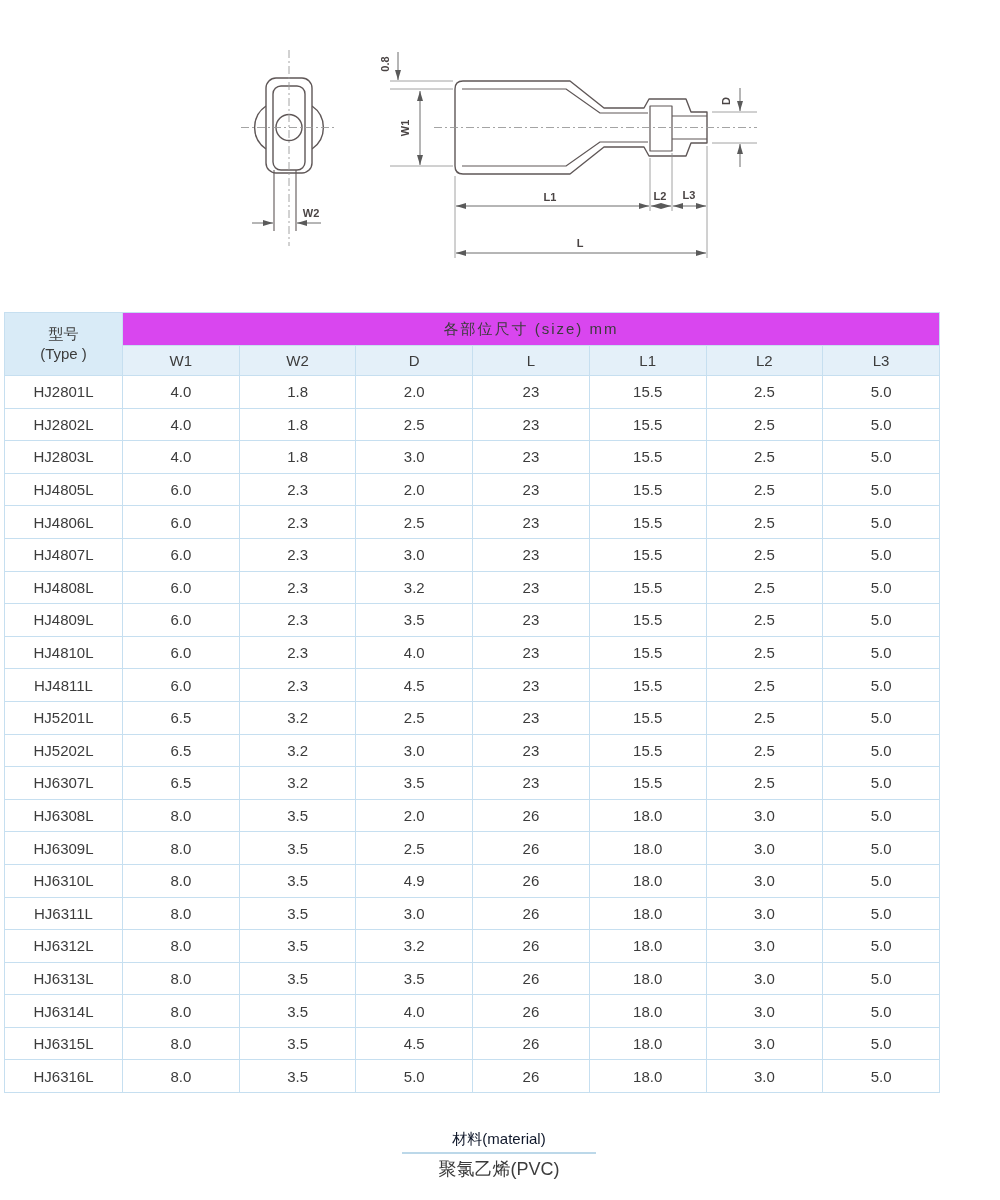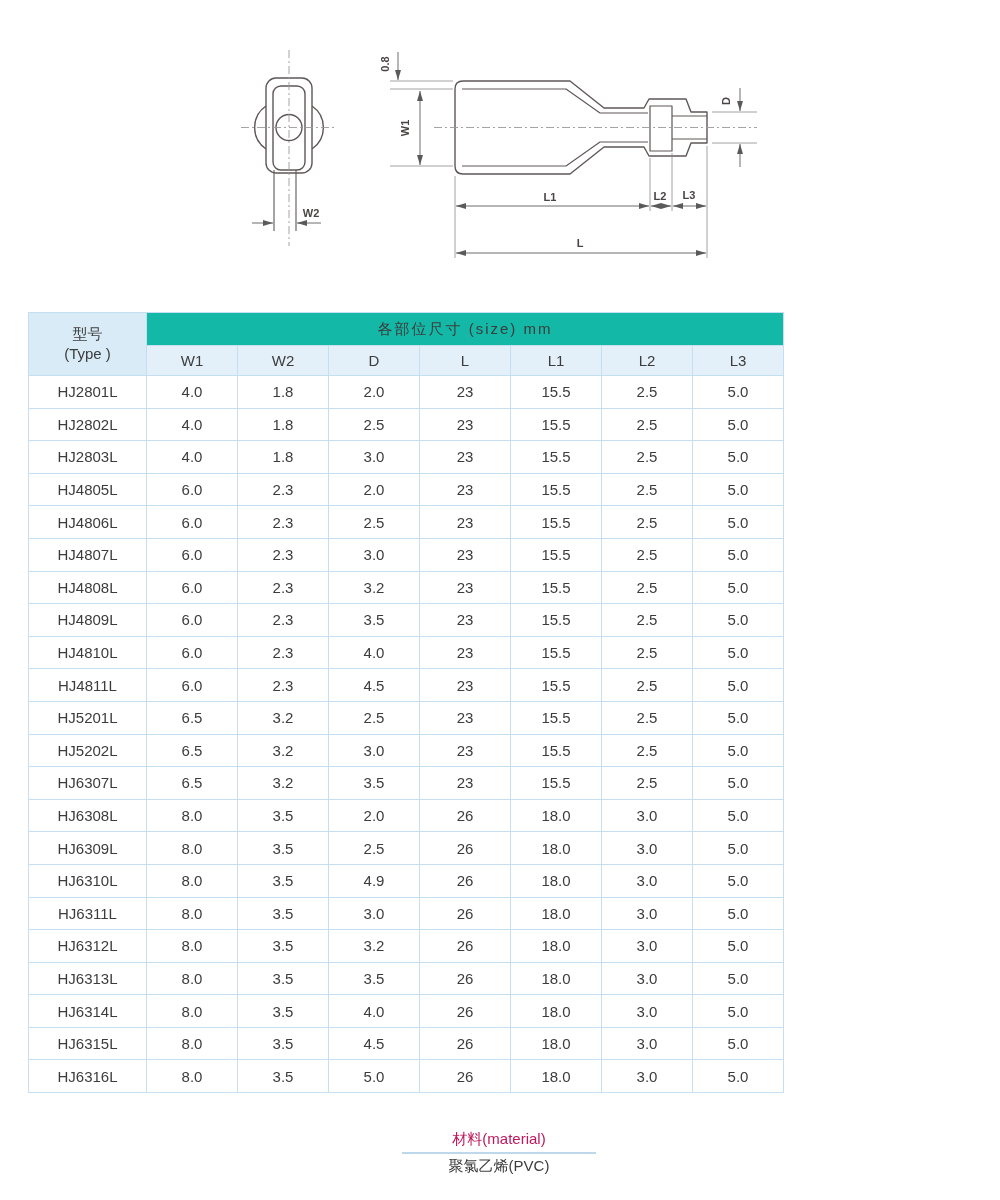--- a/index.html
+++ b/index.html
@@ -1,35 +1,35 @@
 <!DOCTYPE html>
 <html><head>
 <meta charset="utf-8">
 <style>
   html,body{margin:0;padding:0;background:#ffffff;}
   body{width:1000px;height:1200px;font-family:"Liberation Sans",sans-serif;color:#3c3c3c;}
   .sheet{position:relative;width:1000px;height:1200px;background:#fff;overflow:hidden;}
   .drawing{position:absolute;left:0;top:0;}
 
   
-  table.spec{position:absolute;left:28px;top:312px;width:756px;border-collapse:collapse;
+  table.spec{position:absolute;left:4px;top:312px;width:936px;border-collapse:collapse;
     table-layout:fixed;font-size:15px;}
   table.spec th,table.spec td{border:1px solid #c6dff0;text-align:center;vertical-align:middle;
     padding:0;font-weight:normal;color:#3c3c3c;overflow:hidden;white-space:nowrap;}
   th.type-head{background:#d9ebf7;height:62px;font-size:15px;line-height:20px;}
-  th.band{background:#14b8a6;height:32px;letter-spacing:2px;font-size:15px;}
+  th.band{background:#d946ef;height:32px;letter-spacing:2px;font-size:15px;}
   tr.subhead th{background:#e4f0f9;height:29px;font-size:15px;}
   tbody td{background:#ffffff;height:31.6px;}
 
   
   .material-label{position:absolute;left:399px;top:1130px;width:200px;text-align:center;
-    font-size:15px;color:#be185d;}
+    font-size:15px;color:#0f172a;}
   .material-line{position:absolute;left:402px;top:1152px;width:194px;border-top:2px solid #bcd8e9;}
   .material-value{position:absolute;left:399px;top:1157px;width:200px;text-align:center;
-    font-size:15px;color:#3c3c3c;}
+    font-size:18px;color:#3c3c3c;}
 
   svg text{font-family:"Liberation Sans",sans-serif;font-size:11px;font-weight:bold;fill:#4a4444;}
 </style>
 </head>
 <body>
 
 <div class="sheet">
 
   <svg class="drawing" width="1000" height="300" viewBox="0 0 1000 300">
     <defs>

